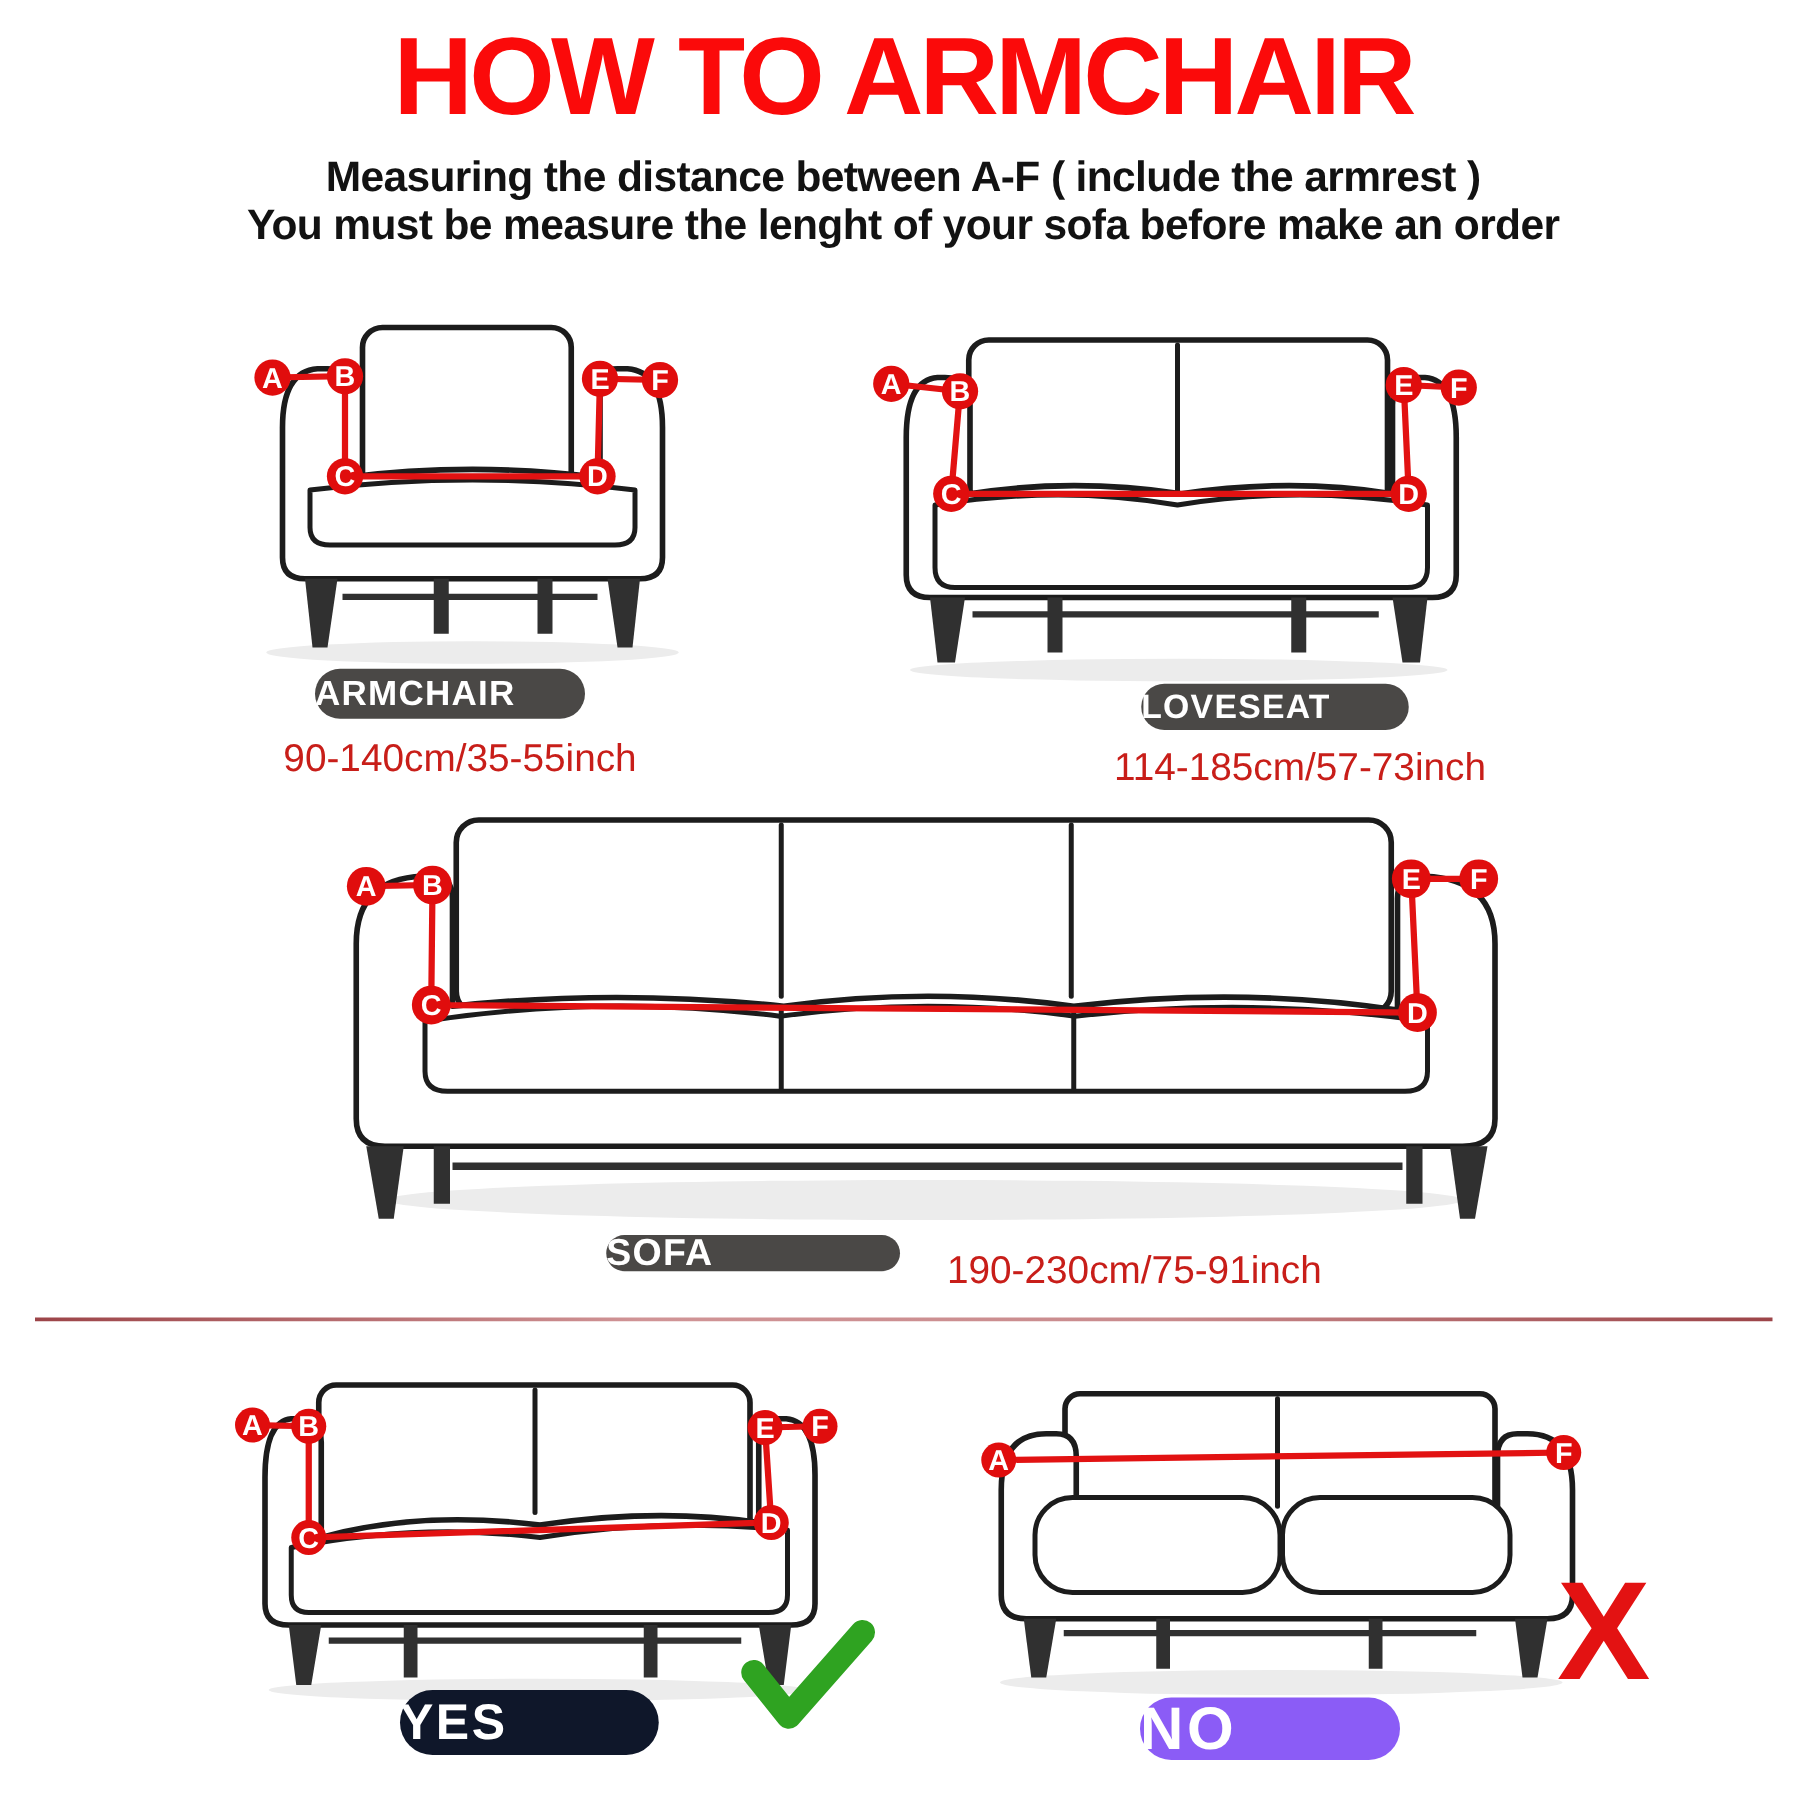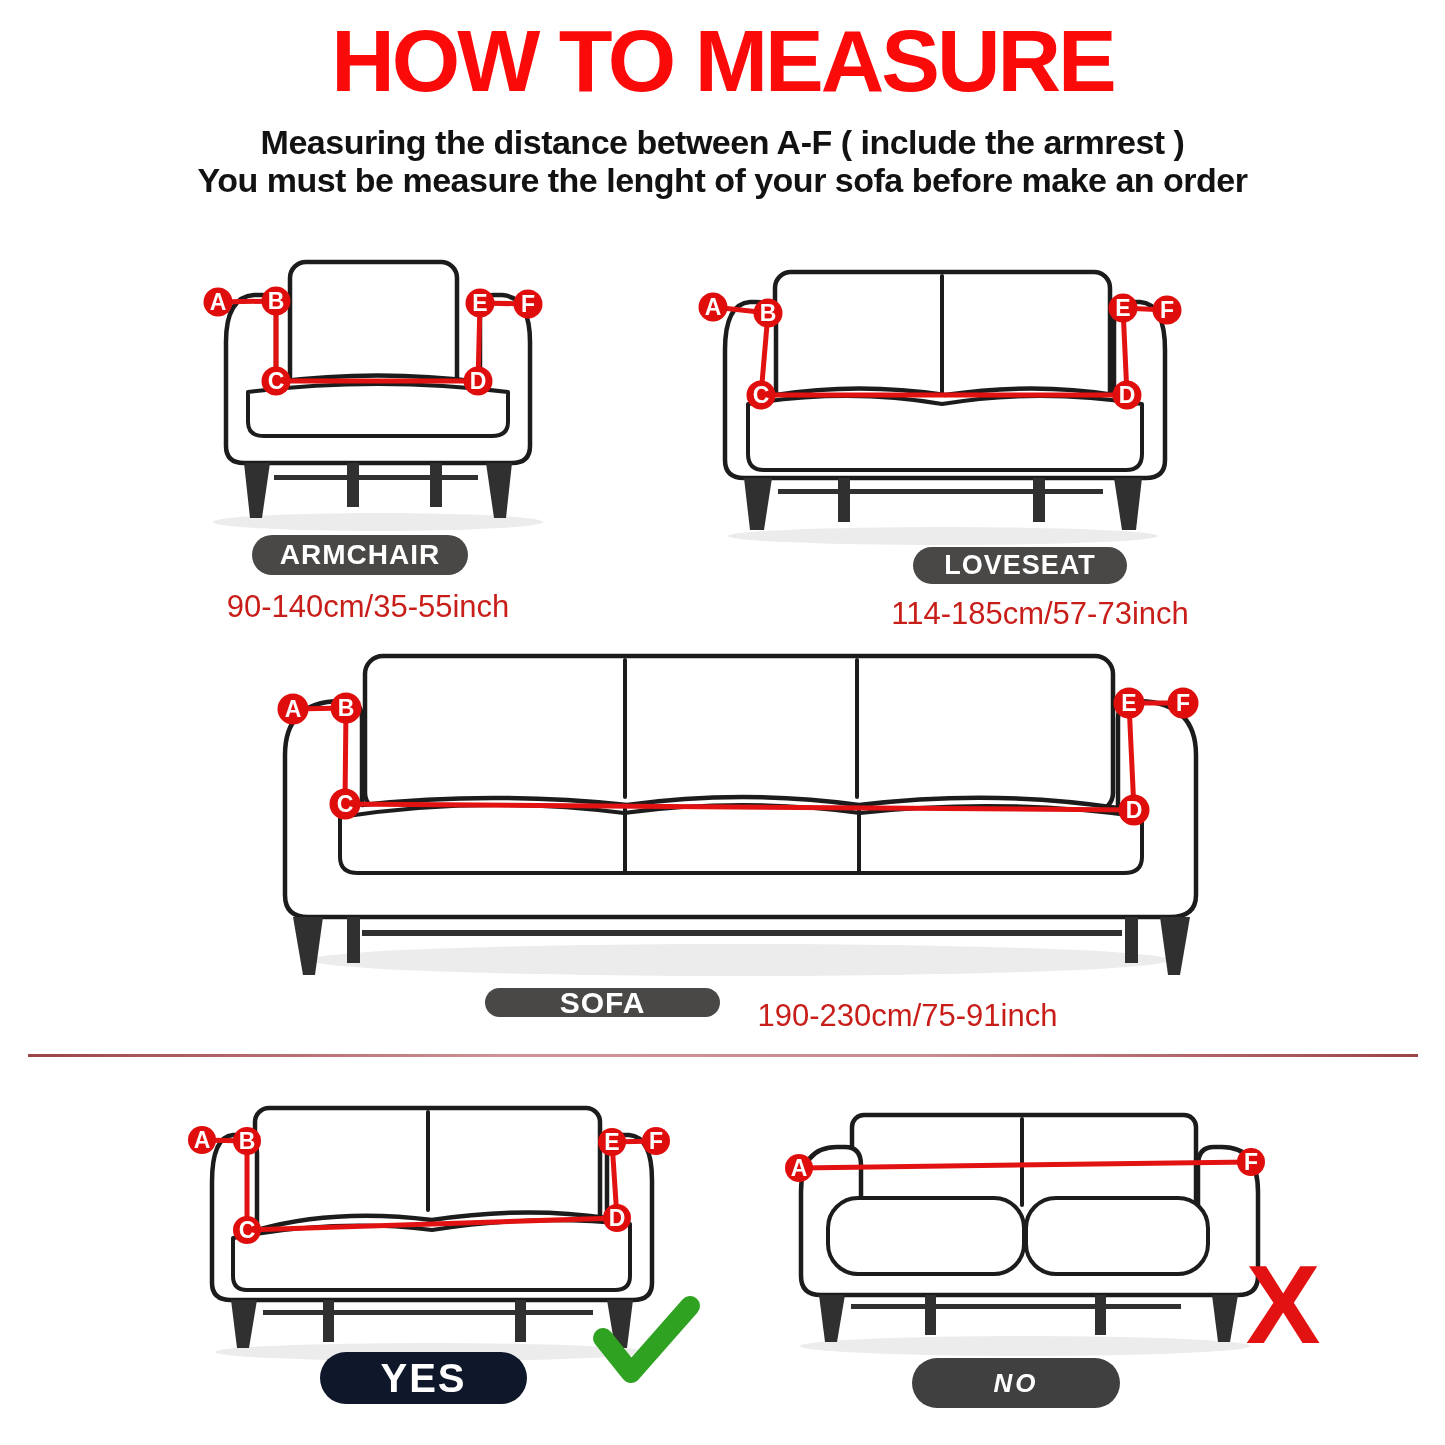--- a/index.html
+++ b/index.html
@@ -9,29 +9,29 @@
   }
   .title{
     position:absolute;left:0;top:10px;width:100%;text-align:center;
     font-size:88px;font-weight:bold;letter-spacing:-3px;color:#fb0a0a;margin:0;
   }
   .subtitle{
     position:absolute;left:0;top:123px;width:100%;text-align:center;
     font-size:34px;font-weight:bold;color:#121212;line-height:38px;letter-spacing:-0.5px;
   }
   .pill{
-    position:absolute;display:flex;align-items:center;justify-content:center;
+    position:absolute;display:flex;align-items:center;
     color:#ffffff;font-weight:bold;border-radius:999px;letter-spacing:1px;
   }
   .pill-gray{background:#4a4846;}
   .pill-armchair{left:252px;top:535px;width:216px;height:40px;font-size:28px;}
   .pill-loveseat{left:913px;top:547px;width:214px;height:37px;font-size:27px;}
   .pill-sofa{left:485px;top:988px;width:235px;height:29px;font-size:30px;}
   .pill-yes{left:320px;top:1352px;width:207px;height:52px;font-size:40px;background:#0f172a;letter-spacing:2px;}
-  .pill-no{left:912px;top:1358px;width:208px;height:50px;font-size:26px;background:#404040;letter-spacing:3px;font-style:italic;}
+  .pill-no{left:912px;top:1358px;width:208px;height:50px;font-size:48px;background:#8b5cf6;letter-spacing:3px;}
   .range{
     position:absolute;color:#c81e19;font-size:31px;text-align:center;white-space:nowrap;
   }
   .range-armchair{left:168px;top:589px;width:400px;}
   .range-loveseat{left:840px;top:596px;width:400px;}
   .range-sofa{left:735px;top:998px;width:345px;}
   .divider{
     position:absolute;left:28px;top:1054px;width:1390px;height:3px;
     background:linear-gradient(90deg,#9c4448,#d09496 35%,#c98b8d 65%,#9c4448);
   }
@@ -45,21 +45,21 @@
   .badge circle{fill:#e00d0d;}
   .badge text{fill:#ffffff;font-family:"Liberation Sans",sans-serif;font-weight:bold;font-size:23px;text-anchor:middle;}
   .xmark{fill:#e31212;font-family:"Liberation Sans",sans-serif;font-weight:bold;font-size:112px;text-anchor:middle;}
   .check{fill:none;stroke:#2fa321;stroke-width:20;stroke-linecap:round;stroke-linejoin:round;}
 </style>
 </head>
 <body>
 
 <div id="canvas">
 
-  <h1 class="title">HOW TO MEASURE</h1>
+  <h1 class="title">HOW TO ARMCHAIR</h1>
 
   <div class="subtitle">
     <div>Measuring the distance between A-F ( include the armrest )</div>
     <div>You must be measure the lenght of your sofa before make an order</div>
   </div>
 
   <svg class="diagram" style="left:178px;top:252px" width="395" height="300" viewBox="0 0 395 300">
     <ellipse class="shadow" cx="200" cy="270" rx="165" ry="9"></ellipse>
     <rect class="outline" x="112" y="10" width="167" height="150" rx="16"></rect>
     <path class="outline" d="M98 130 L98 57 Q98 43 84 43 L76 43 Q48 45 48 90 L48 194 Q48 211 66 211 L334 211 Q352 211 352 194 L352 90 Q352 45 324 43 L316 43 Q302 43 302 57 L302 130 Q200 117 98 130 Z"></path>

